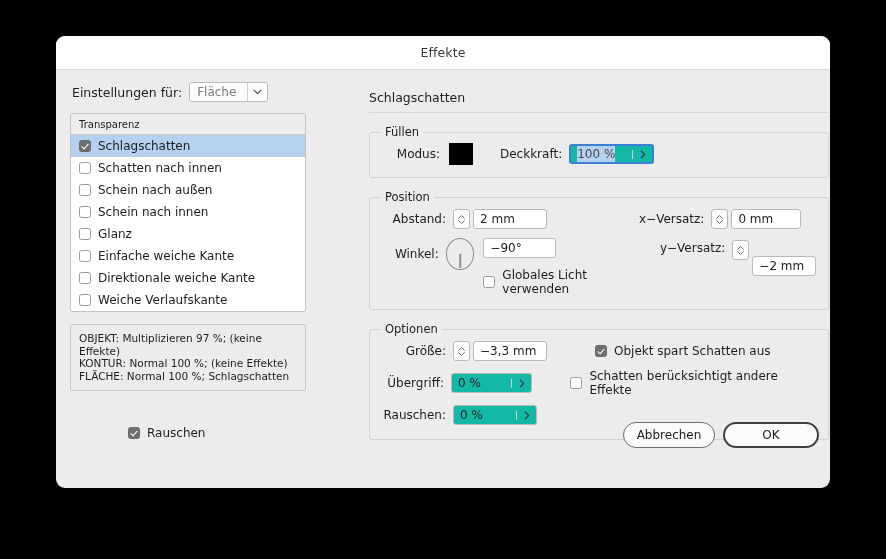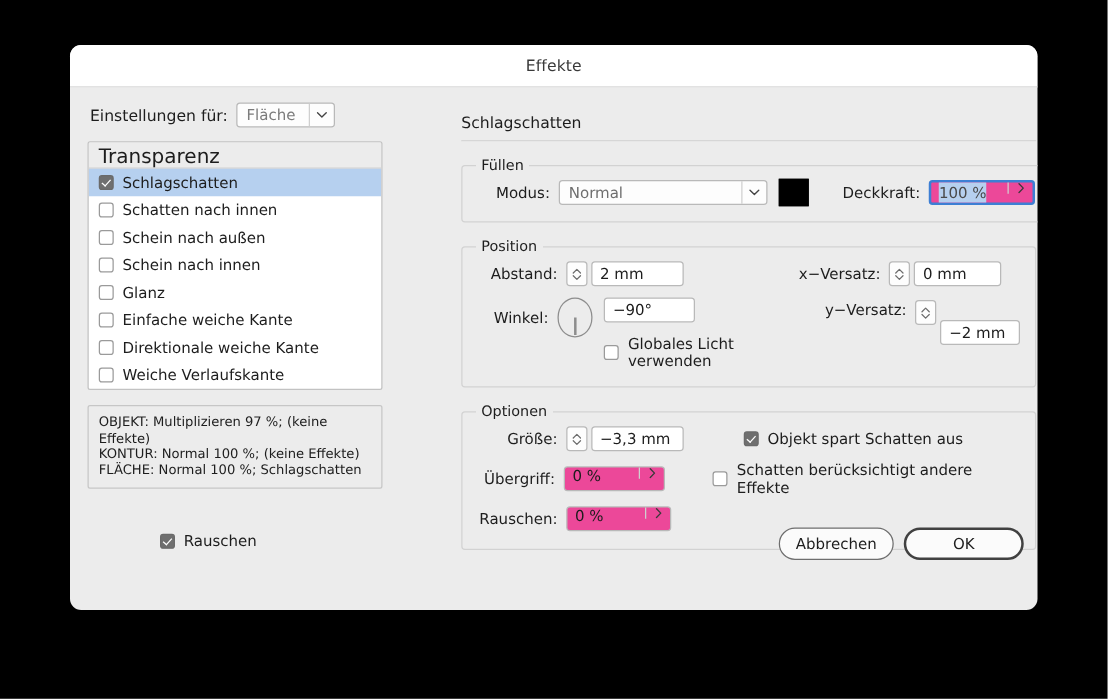--- a/index.html
+++ b/index.html
@@ -114,21 +114,21 @@
     box-sizing: border-box;
     overflow: hidden;
   }
   .list-header {
     height: 20px;
     background: #ececec;
     border-bottom: 1px solid #cfcfcf;
     display: flex;
     align-items: center;
     padding-left: 8px;
-    font-size: 16px;
+    font-size: 10px;
     color: #1d1d1d;
   }
   .list-item {
     height: 22px;
     display: flex;
     align-items: center;
     padding-left: 8px;
     font-size: 12px;
     color: #1d1d1d;
     box-sizing: border-box;
@@ -245,23 +245,23 @@
     align-items: center;
     justify-content: center;
     line-height: 0;
     flex: 0 0 auto;
   }
   .stepper svg { display: block; }
 
   
   .comboinput {
     display: flex;
-    align-items: flex-start;
+    align-items: center;
     height: 20px;
-    background: #ec4899;
+    background: #14b8a6;
     border: 1px solid #b9b9b9;
     border-radius: 3px;
     box-sizing: border-box;
   }
   .comboinput .ci-value {
     flex: 1;
     display: flex;
     align-items: center;
     padding: 0 6px;
     font-size: 12px;
@@ -425,28 +425,20 @@
 
     <div class="right-col">
 
       <div class="section-title">Schlagschatten</div>
 
       <fieldset class="group">
         <legend>Füllen</legend>
         <div class="group-inner" style="padding-top:4px;padding-bottom:12px;">
           <div class="field-row">
             <span class="fld-label" style="width:58px;">Modus:</span>
-            <div class="popup mode-popup" style="margin-left:7px;">
-              <span class="popup-value">Normal</span>
-              <span class="popup-arrow">
-                <svg width="9" height="6" viewBox="0 0 9 6">
-                    <path d="M1 1.2 L4.5 4.6 L8 1.2" fill="none" stroke="#444" stroke-width="1.1" stroke-linecap="round" stroke-linejoin="round"></path>
-                  </svg>
-              </span>
-            </div>
             <div class="swatch" style="margin-left:9px;"></div>
             <span class="fld-label" style="margin-left:27px;">Deckkraft:</span>
             <div class="comboinput focused" style="width:85px;margin-left:7px;">
               <span class="ci-value">
                   <span class="sel">100 %</span>
                 </span>
               <span class="ci-btn">
                 <svg width="6" height="9" viewBox="0 0 6 9">
                     <path d="M1.2 1 L4.6 4.5 L1.2 8" fill="none" stroke="#3a3a3a" stroke-width="1.1" stroke-linecap="round" stroke-linejoin="round"></path>
                   </svg>

